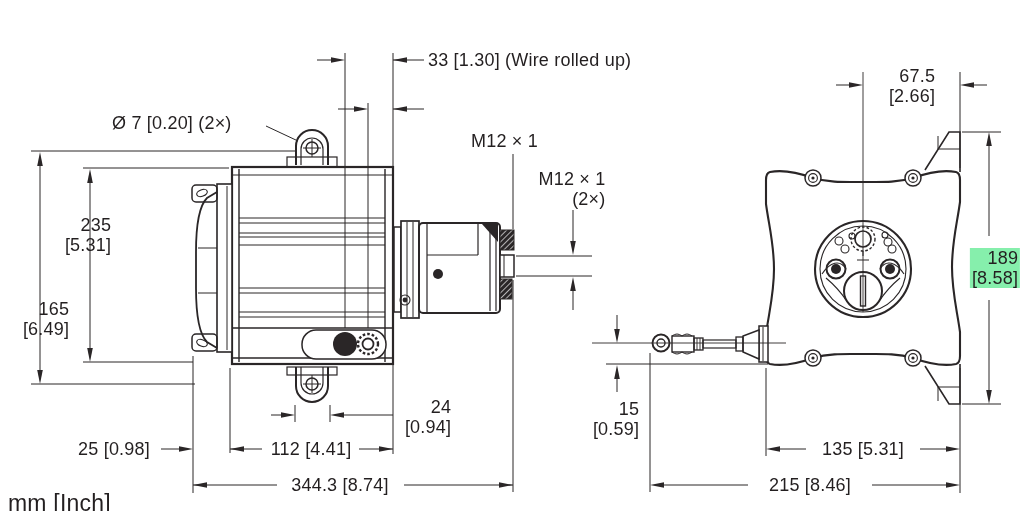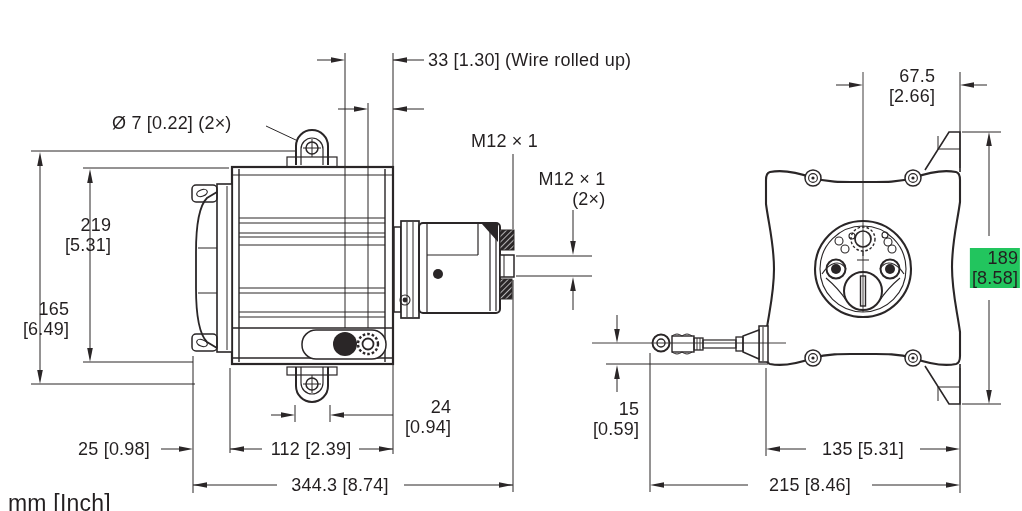--- a/index.html
+++ b/index.html
@@ -9,21 +9,21 @@
     color:#231f20;overflow:hidden;
   }
   #stage{position:absolute;left:0;top:12px;width:1022px;height:509px;}
   svg{position:absolute;left:0;top:0;}
   .lbl{
     position:absolute;font-size:18px;line-height:20px;
     white-space:nowrap;color:#231f20;letter-spacing:.2px;
   }
   .c{transform:translateX(-50%);text-align:right;}
   .stack span{display:block;}
-  .bgw{background:#22c55e;padding:0 2px;}
+  .bgw{background:#86efac;padding:0 2px;}
   .units{font-size:23px;}
 </style>
 </head>
 <body>
 
 <div id="stage">
 
 <svg width="1022" height="511" viewBox="0 0 1022 511">
   <defs>
     <pattern id="hatch" width="4" height="4" patternUnits="userSpaceOnUse" patternTransform="rotate(45)">
@@ -256,34 +256,34 @@
 </svg>
 
   <div class="lbl" style="left:428px;top:38px">33 [1.30] (Wire rolled up)</div>
   <div class="lbl" style="left:471px;top:119px">M12 × 1</div>
 
   <div class="lbl c stack" style="left:572px;top:157px">
     <span>M12 × 1</span>
     <span>(2×)</span>
   </div>
 
-  <div class="lbl" style="left:112px;top:101px">Ø 7 [0.22] (2×)</div>
+  <div class="lbl" style="left:112px;top:101px">Ø 7 [0.20] (2×)</div>
 
   <div class="lbl c stack" style="left:88px;top:203px">
-    <span>219</span>
+    <span>235</span>
     <span>[5.31]</span>
   </div>
 
   <div class="lbl c stack" style="left:46px;top:287px">
     <span>165</span>
     <span>[6.49]</span>
   </div>
 
   <div class="lbl c" style="left:114px;top:427px">25 [0.98]</div>
-  <div class="lbl c" style="left:311px;top:427px">112 [2.39]</div>
+  <div class="lbl c" style="left:311px;top:427px">112 [4.41]</div>
 
   <div class="lbl c stack" style="left:428px;top:385px">
     <span>24</span>
     <span>[0.94]</span>
   </div>
 
   <div class="lbl c" style="left:340px;top:463px">344.3 [8.74]</div>
 
   <div class="lbl c stack" style="left:912px;top:54px">
     <span>67.5</span>

